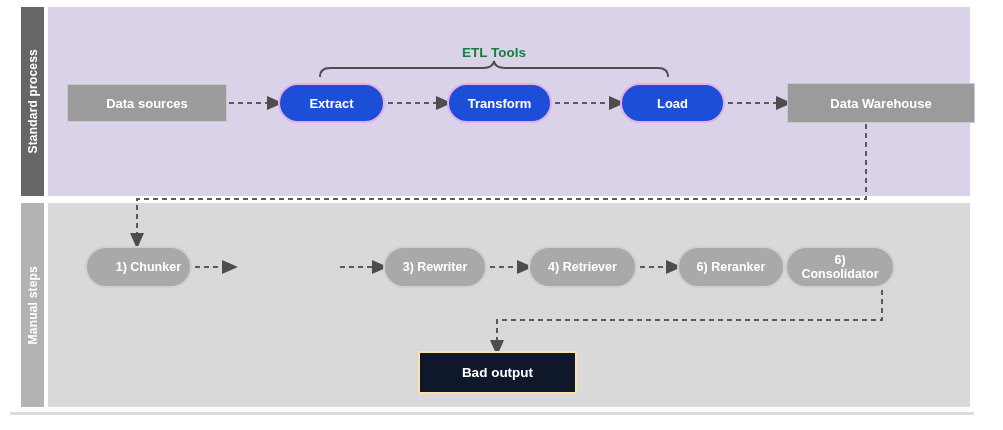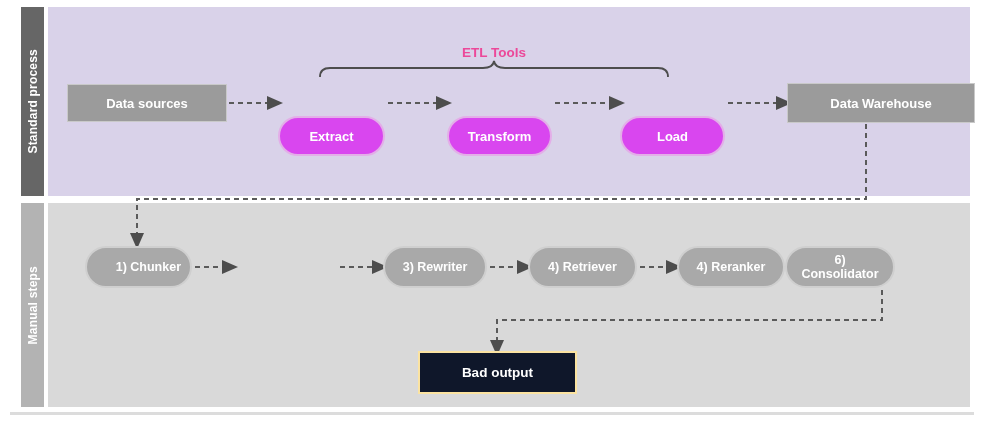--- a/index.html
+++ b/index.html
@@ -17,27 +17,27 @@
     writing-mode:vertical-rl; transform:rotate(180deg);
     color:#ffffff; font-weight:bold; font-size:12px; letter-spacing:0.2px; white-space:nowrap;
   }
   .divider { position:absolute; left:10px; top:412px; width:964px; height:3px; background:#dcdcdc; }
 
   .node {
     position:absolute; display:flex; align-items:center; justify-content:center;
     color:#ffffff; font-weight:bold; text-align:center; box-sizing:border-box;
   }
   .gbox  { background:#9b9b9b; border:1px solid #c9c9c9; font-size:13px; }
-  .epill { background:#d946ef; border:2px solid #e3aee8; border-radius:21px; font-size:13px;margin-top:33px; }
+  .epill { background:#1d4ed8; border:2px solid #e3aee8; border-radius:21px; font-size:13px; }
   .mpill { background:#a9a9a9; border:2px solid #cfcfcf; border-radius:22px; font-size:12.5px; line-height:1.15; padding:0 9px; }
   .bad   { background:#0f172a; border:2px solid #fbe3a1; font-size:13.5px; }
 
   .etl-label {
     position:absolute; left:454px; top:45px; width:80px; text-align:center;
-    color:#ec4899; font-weight:bold; font-size:13.5px;
+    color:#15803d; font-weight:bold; font-size:13.5px;
   }
   svg.overlay { position:absolute; left:0; top:0; width:1003px; height:430px; pointer-events:none; }
   .edge { stroke:#5a5a5a; stroke-width:2; fill:none; stroke-dasharray:5 4; }
   .brace { stroke:#4d4d4d; stroke-width:1.8; fill:none; }
 
   
   #n-data-sources   { left:67px;  top:84px;  width:160px; height:38px; }
   #n-extract        { left:278px; top:83px;  width:107px; height:40px; }
   #n-transform      { left:447px; top:83px;  width:105px; height:40px; }
   #n-load           { left:620px; top:83px;  width:105px; height:40px; }
@@ -108,21 +108,21 @@
   <div class="node mpill" id="n-chunker">
     <span>1) Chunker</span>
   </div>
   <div class="node mpill" id="n-rewriter">
     <span>3) Rewriter</span>
   </div>
   <div class="node mpill" id="n-retriever">
     <span>4) Retriever</span>
   </div>
   <div class="node mpill" id="n-reranker">
-    <span>4) Reranker</span>
+    <span>6) Reranker</span>
   </div>
   <div class="node mpill" id="n-consolidator">
     <span>6) Consolidator</span>
   </div>
 
   <div class="node bad" id="n-bad-output">
     <span>Bad output</span>
   </div>
 
 </div>

